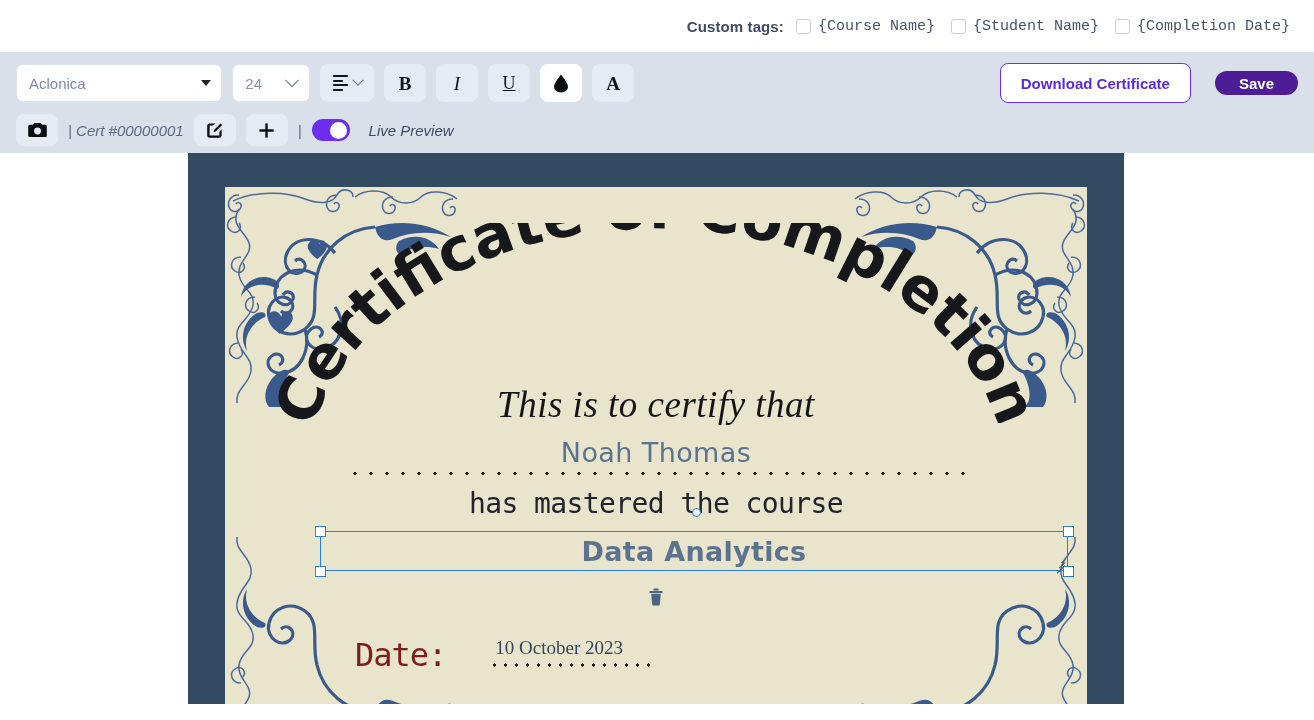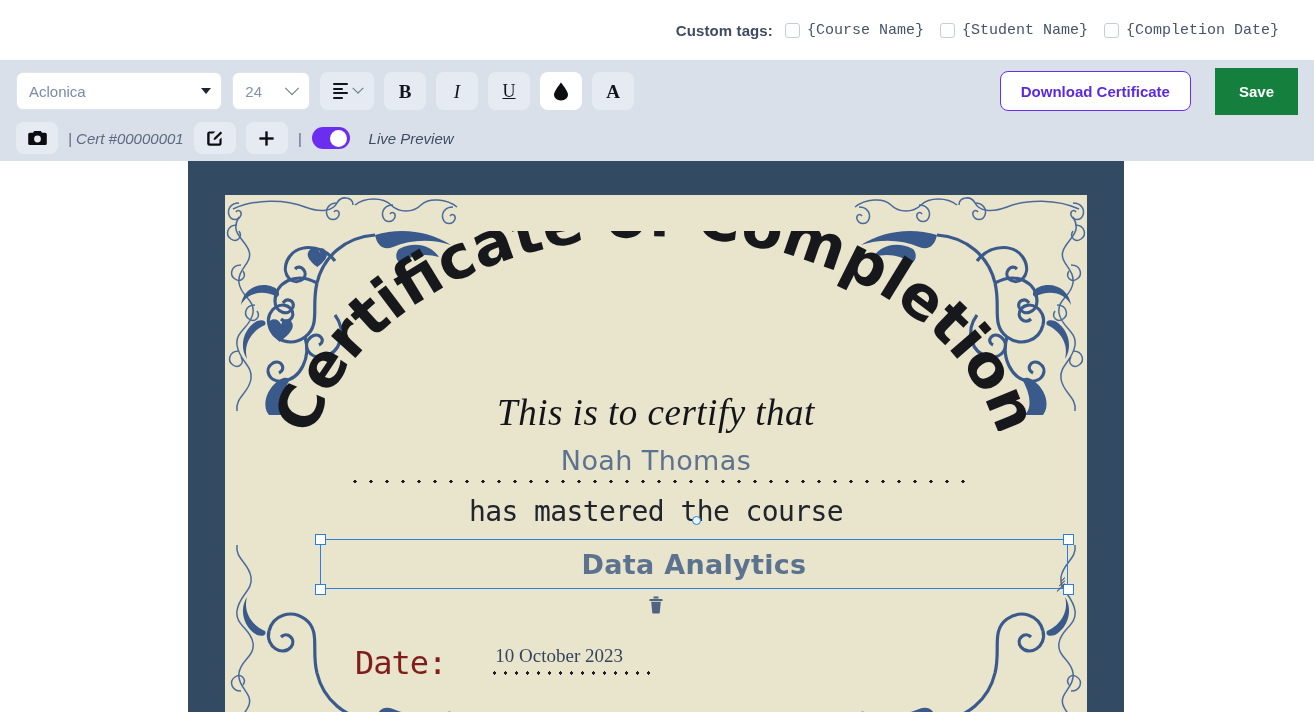--- a/index.html
+++ b/index.html
@@ -10,21 +10,21 @@
     width: 1314px;
     height: 720px;
     overflow: hidden;
     background: #ffffff;
     font-family: "Liberation Sans", sans-serif;
     -webkit-font-smoothing: antialiased;
   }
 
   
   .topbar {
-    height: 60px;
+    height: 52px;
     background: #ffffff;
     display: flex;
     align-items: center;
     justify-content: flex-end;
     padding: 0 24px 0 0;
     box-sizing: border-box;
   }
   .custom-tags {
     display: flex;
     align-items: center;
@@ -35,21 +35,21 @@
     font-weight: bold;
     color: #3f4b63;
     margin-right: 12px;
     letter-spacing: .1px;
   }
   .tag-item {
     display: flex;
     align-items: center;
     margin-right: 16px;
   }
-  .tag-item:last-child { margin-right: 11px; }
+  .tag-item:last-child { margin-right: 0; }
   .tag-box {
     width: 15px;
     height: 15px;
     border: 1px solid #c6cdd8;
     border-radius: 3px;
     background: #ffffff;
     box-sizing: border-box;
     margin-right: 7px;
     flex: none;
   }
@@ -159,25 +159,25 @@
     border: 1.4px solid #6b2ef0;
     border-radius: 8px;
     color: #5b29e0;
     font-size: 15px;
     font-weight: bold;
     display: flex;
     align-items: center;
     cursor: pointer;
   }
   .btn-save {
-    height: 47px;
+    height: 24px;
     padding: 0 24px;
-    background: #15803d;
+    background: #4c1d95;
     border: none;
-    border-radius: 0;
+    border-radius: 12px;
     color: #ffffff;
     font-size: 15px;
     font-weight: bold;
     display: flex;
     align-items: center;
     margin-left: 14px;
     cursor: pointer;
   }
 
   .toolbar-row2 {
@@ -323,21 +323,21 @@
     color: #20242c;
     letter-spacing: -.6px;
   }
 
   
   .selbox {
     position: absolute;
     left: 95px;
     top: 344px;
     width: 748px;
-    height: 50px;
+    height: 40px;
     border: 1.8px solid #2a7de1;
     box-sizing: border-box;
   }
   .selbox-text {
     position: absolute;
     left: 0; right: 0;
     top: 50%;
     transform: translateY(-50%);
     text-align: center;
     font-family: "DejaVu Sans", sans-serif;

